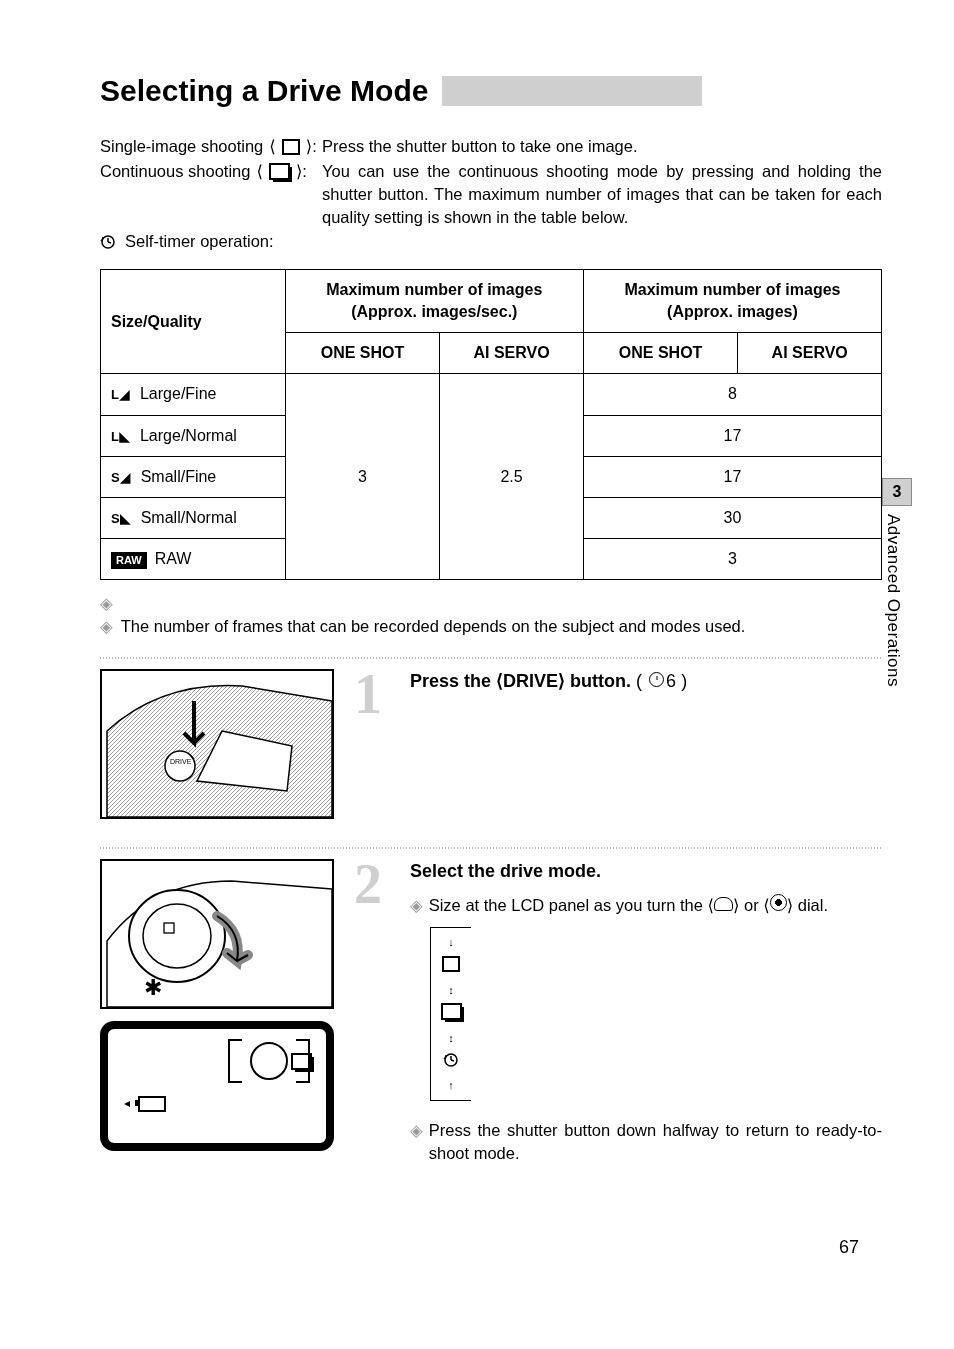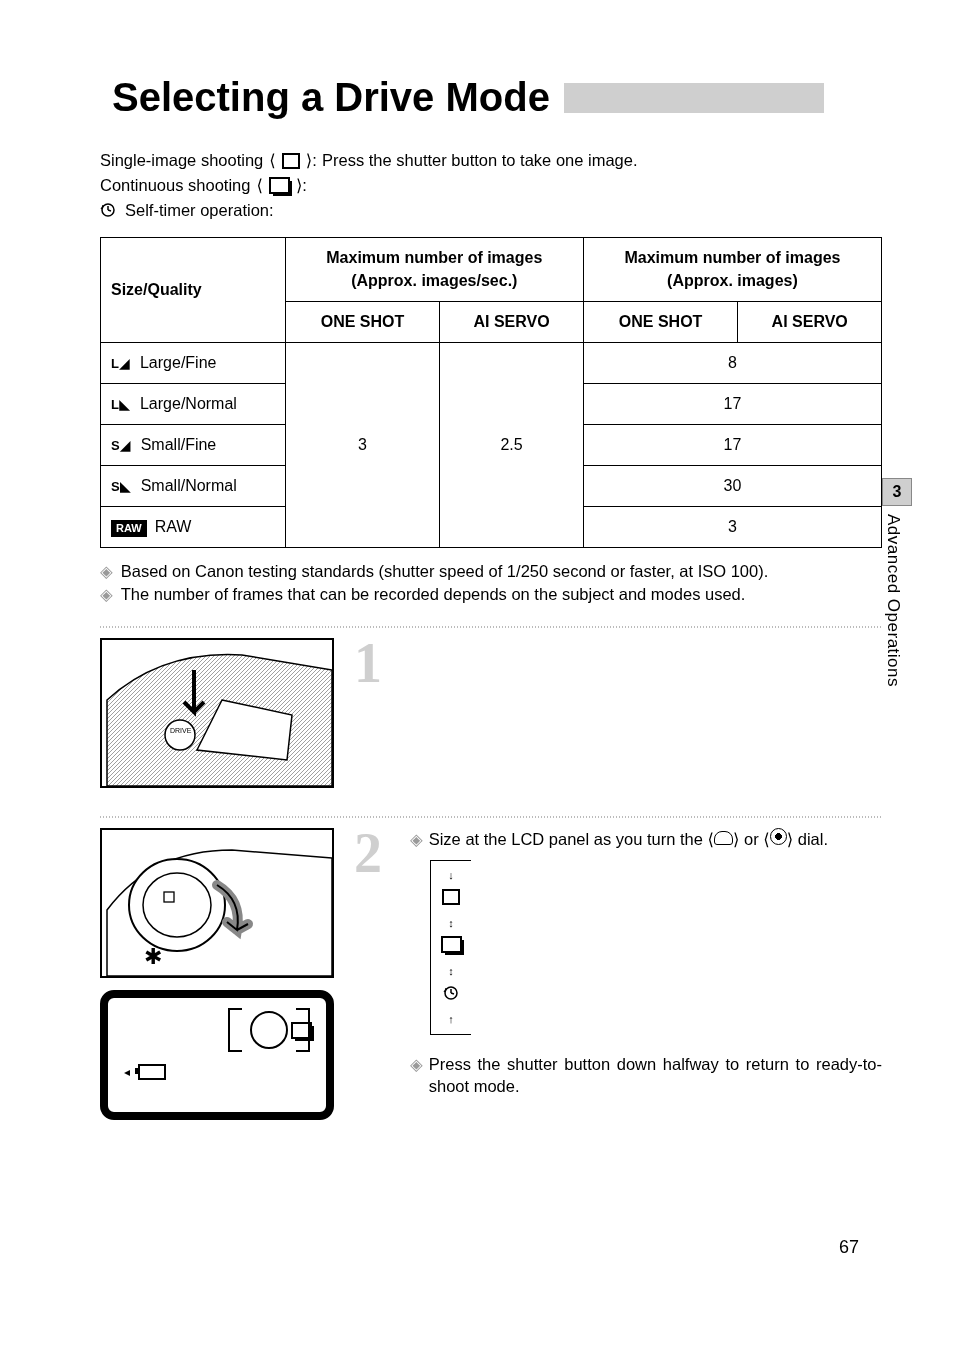--- a/index.html
+++ b/index.html
@@ -1,20 +1,20 @@
 <!DOCTYPE html>
 <html><head>
 <meta charset="utf-8">
 <style>
   html,body{margin:0;padding:0;background:#fff;font-family:Arial,Helvetica,sans-serif;color:#000;font-size:16.5px;line-height:1.38}
   .page{width:954px;height:1349px;position:relative;box-sizing:border-box;padding:70px 72px 60px 100px}
   .sidetab{position:absolute;right:42px;top:478px}
   .sidetab .tab3{width:28px;height:26px;background:#cfcfcf;border:1px solid #888;display:flex;align-items:center;justify-content:center;font-weight:bold;font-size:16px}
   .sidelabel{writing-mode:vertical-rl;font-size:17px;margin-top:8px;letter-spacing:0.5px}
-  h1{font-size:40px;font-weight:bold;margin:0 0 24px 12px;display:flex;align-items:center}
+  h1{font-size:30px;font-weight:bold;margin:0 0 24px 0;display:flex;align-items:center}
   .hstripe{display:inline-block;margin-left:14px;width:260px;height:30px;background:#cfcfcf}
   .intro{margin:0 0 10px 0}
   .mode-defs{margin:0 0 8px 0}
   .mode-row{display:flex;align-items:flex-start;margin-bottom:2px}
   .mode-label{width:222px;flex-shrink:0;display:flex;align-items:center;gap:6px}
   .mode-text{flex:1;text-align:justify}
   .icon-sq{display:inline-block;width:14px;height:12px;border:2px solid #000}
   .icon-stack{display:inline-block;position:relative;width:17px;height:13px;border:2px solid #000}
   .icon-stack:before{content:"";position:absolute;right:-4px;bottom:-4px;width:17px;height:13px;border:2px solid #000;border-top:none;border-left:none}
   .ang{font-family:inherit}
@@ -82,20 +82,21 @@
       </span>
       <span class="mode-text">Press the shutter button to take one image.</span>
     </div>
     <div class="mode-row">
       <span class="mode-label">
         <span>Continuous shooting</span>
         <span class="ang">⟨</span>
           <span class="icon-stack"></span>
           <span class="ang">⟩:</span>
       </span>
+      <span class="mode-text">You can use the continuous shooting mode by pressing and holding the shutter button. The maximum number of images that can be taken for each quality setting is shown in the table below.</span>
     </div>
     <div class="mode-row">
       <span class="mode-label">
         <span style="display:inline-flex;align-items:center;gap:9px">
             <svg width="16" height="16" viewBox="0 0 16 16">
               <circle cx="8" cy="8" r="6" fill="none" stroke="#000" stroke-width="1.5"></circle>
               <path d="M8 8 L8 4 M8 8 L11 9" stroke="#000" stroke-width="1.5" fill="none"></path>
               <path d="M3 3 A8 8 0 0 1 1 7" stroke="#000" stroke-width="1.2" fill="none"></path>
             </svg>
             <span>Self-timer operation:</span>
@@ -140,21 +141,20 @@
     <tr>
       <td class="leftcell"><span class="rawlab">RAW</span><span>RAW</span></td>
       <td colspan="2">3</td>
     </tr>
   </tbody>
     </table>
 
   <div class="bullets">
     <div>
         <span class="b">◈</span>
-        <span>Based on Canon testing standards (shutter speed of 1/250 second or faster, at ISO 100).</span>
       </div>
     <div>
         <span class="b">◈</span>
         <span>The number of frames that can be recorded depends on the subject and modes used.</span>
       </div>
   </div>
 
   <div class="dashline"></div>
 
   <div class="step">
@@ -170,20 +170,26 @@
         <path d="M5 60 Q60 10 140 15 L230 30 L230 146 L5 146 Z" fill="url(#h)" stroke="#000" stroke-width="1.5"></path>
         <path d="M120 60 L190 75 L185 120 L95 110 Z" fill="#fff" stroke="#000" stroke-width="1.5"></path>
         <path d="M92 30 L92 72 L82 62 M92 72 L102 62" stroke="#000" stroke-width="4" fill="none"></path>
         <circle cx="78" cy="95" r="15" fill="#fff" stroke="#000" stroke-width="1.5"></circle>
         <text x="68" y="93" font-size="7" font-family="Arial">DRIVE</text>
         </svg>
       </div>
     </div>
     <div class="stepbody">
       <div class="bignum">1</div>
+      <div class="steptxt">
+        <div class="sthead">
+          <span>Press the </span><span>⟨DRIVE⟩</span><span> button.</span>
+          <span style="font-weight:normal">( <span class="clock"></span><span>6</span> )</span>
+        </div>
+      </div>
     </div>
   </div>
 
   <div class="dashline"></div>
 
   <div class="step">
     <div class="thumbcol">
       <div class="thumb">
         <svg viewBox="0 0 230 146">
         <rect x="0" y="0" width="230" height="146" fill="#fff"></rect>
@@ -205,20 +211,21 @@
         </div>
         <div class="row2">
             <span style="font-size:12px">◂</span>
             <div class="batt"></div>
           </div>
       </div>
     </div>
     <div class="stepbody">
       <div class="bignum">2</div>
       <div class="steptxt">
+        <div class="sthead">Select the drive mode.</div>
         <div style="display:flex;gap:6px;text-align:justify">
           <span class="b">◈</span>
           <span><span>Size at the LCD panel as you turn the </span>⟨<span class="maindial"></span>⟩<span> or </span>⟨<span class="qcdial"></span>⟩<span> dial.</span></span>
         </div>
 
         <div class="modes">
           <div class="lcd">
             <span class="arr">↓</span>
             <span class="m"><span class="icon-sq"></span></span>
             <span class="arr">↕</span>

